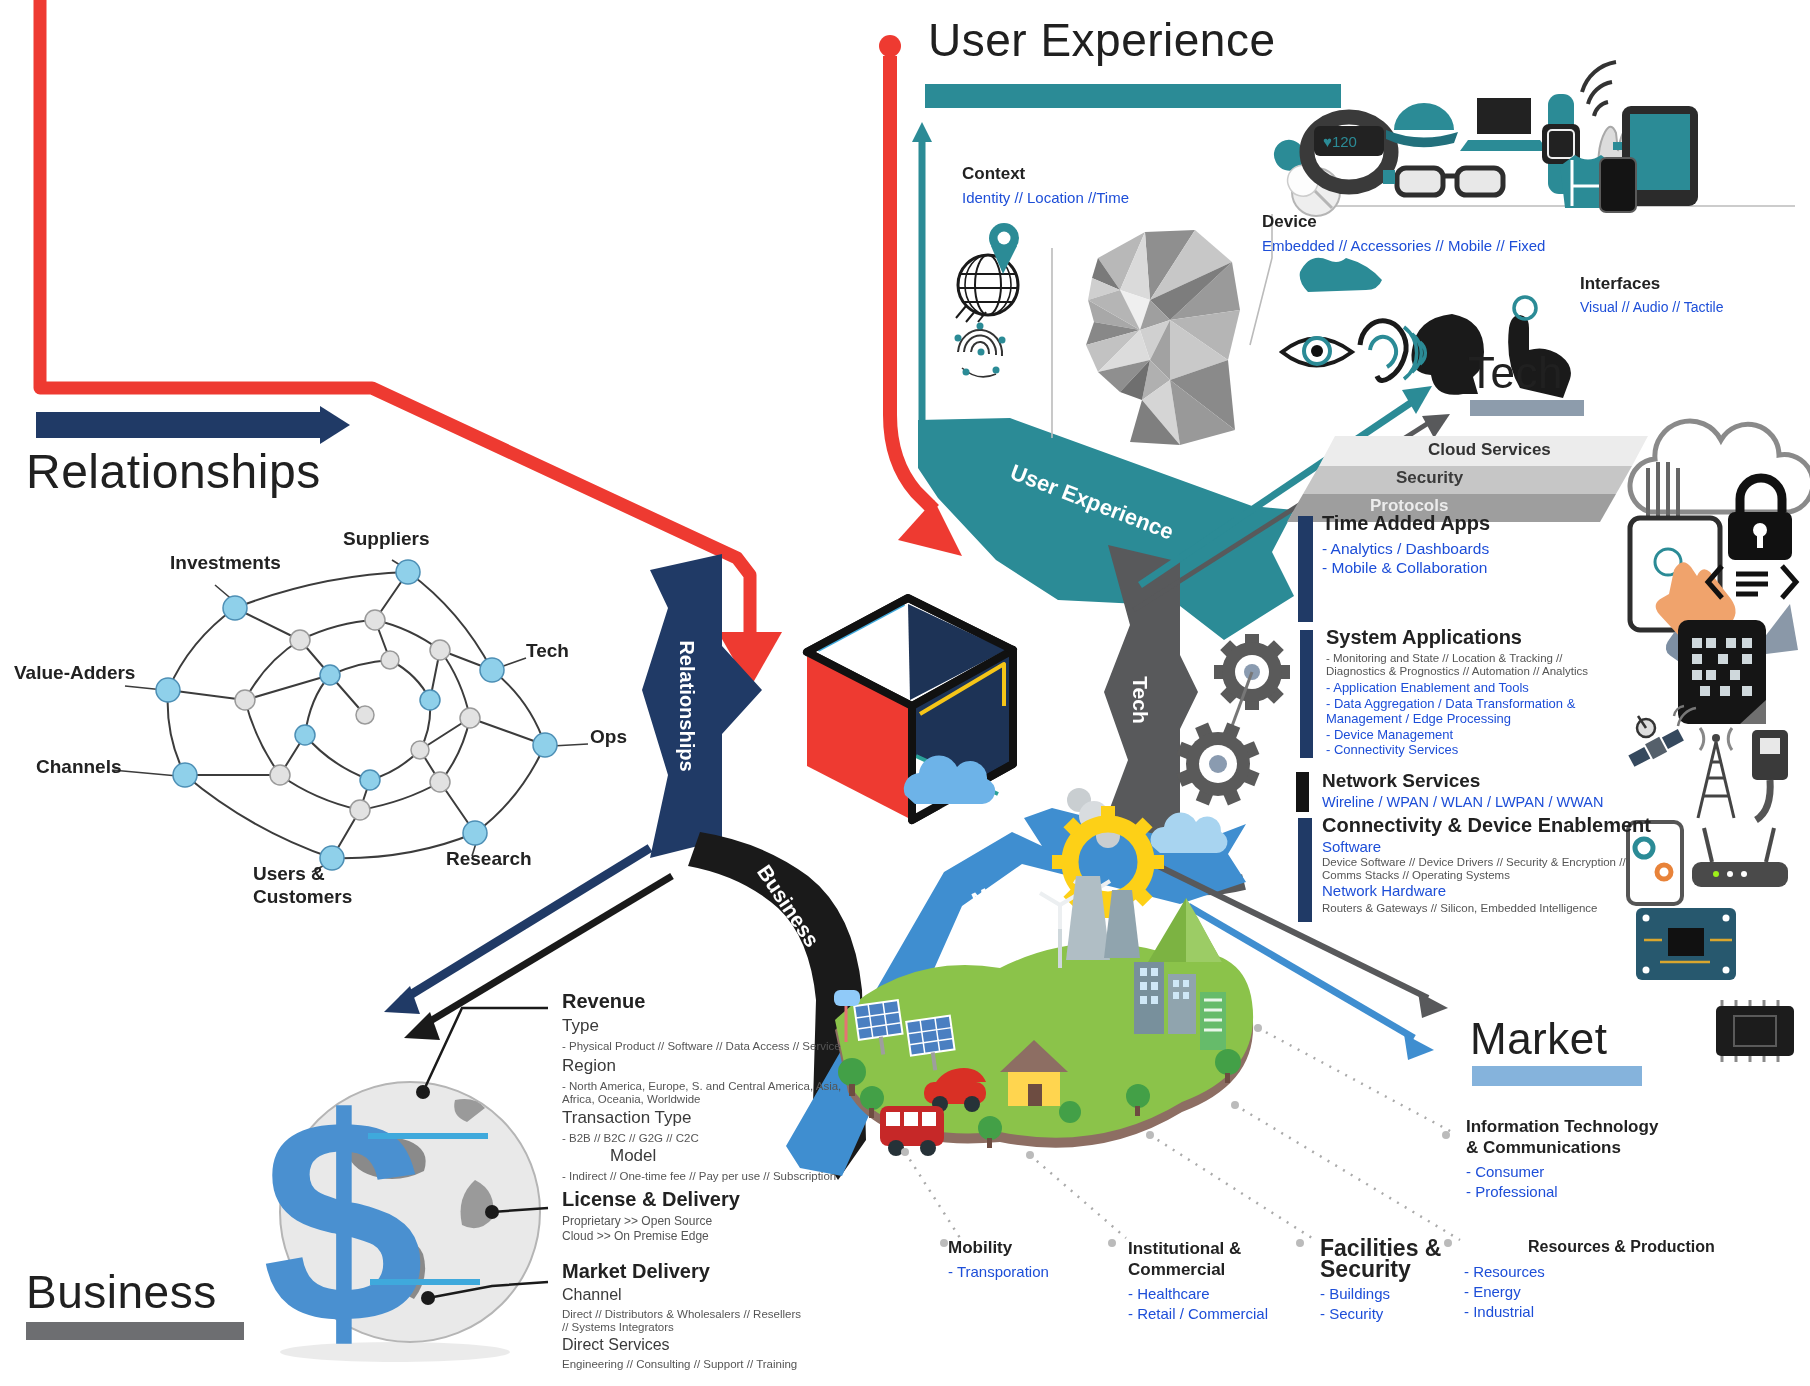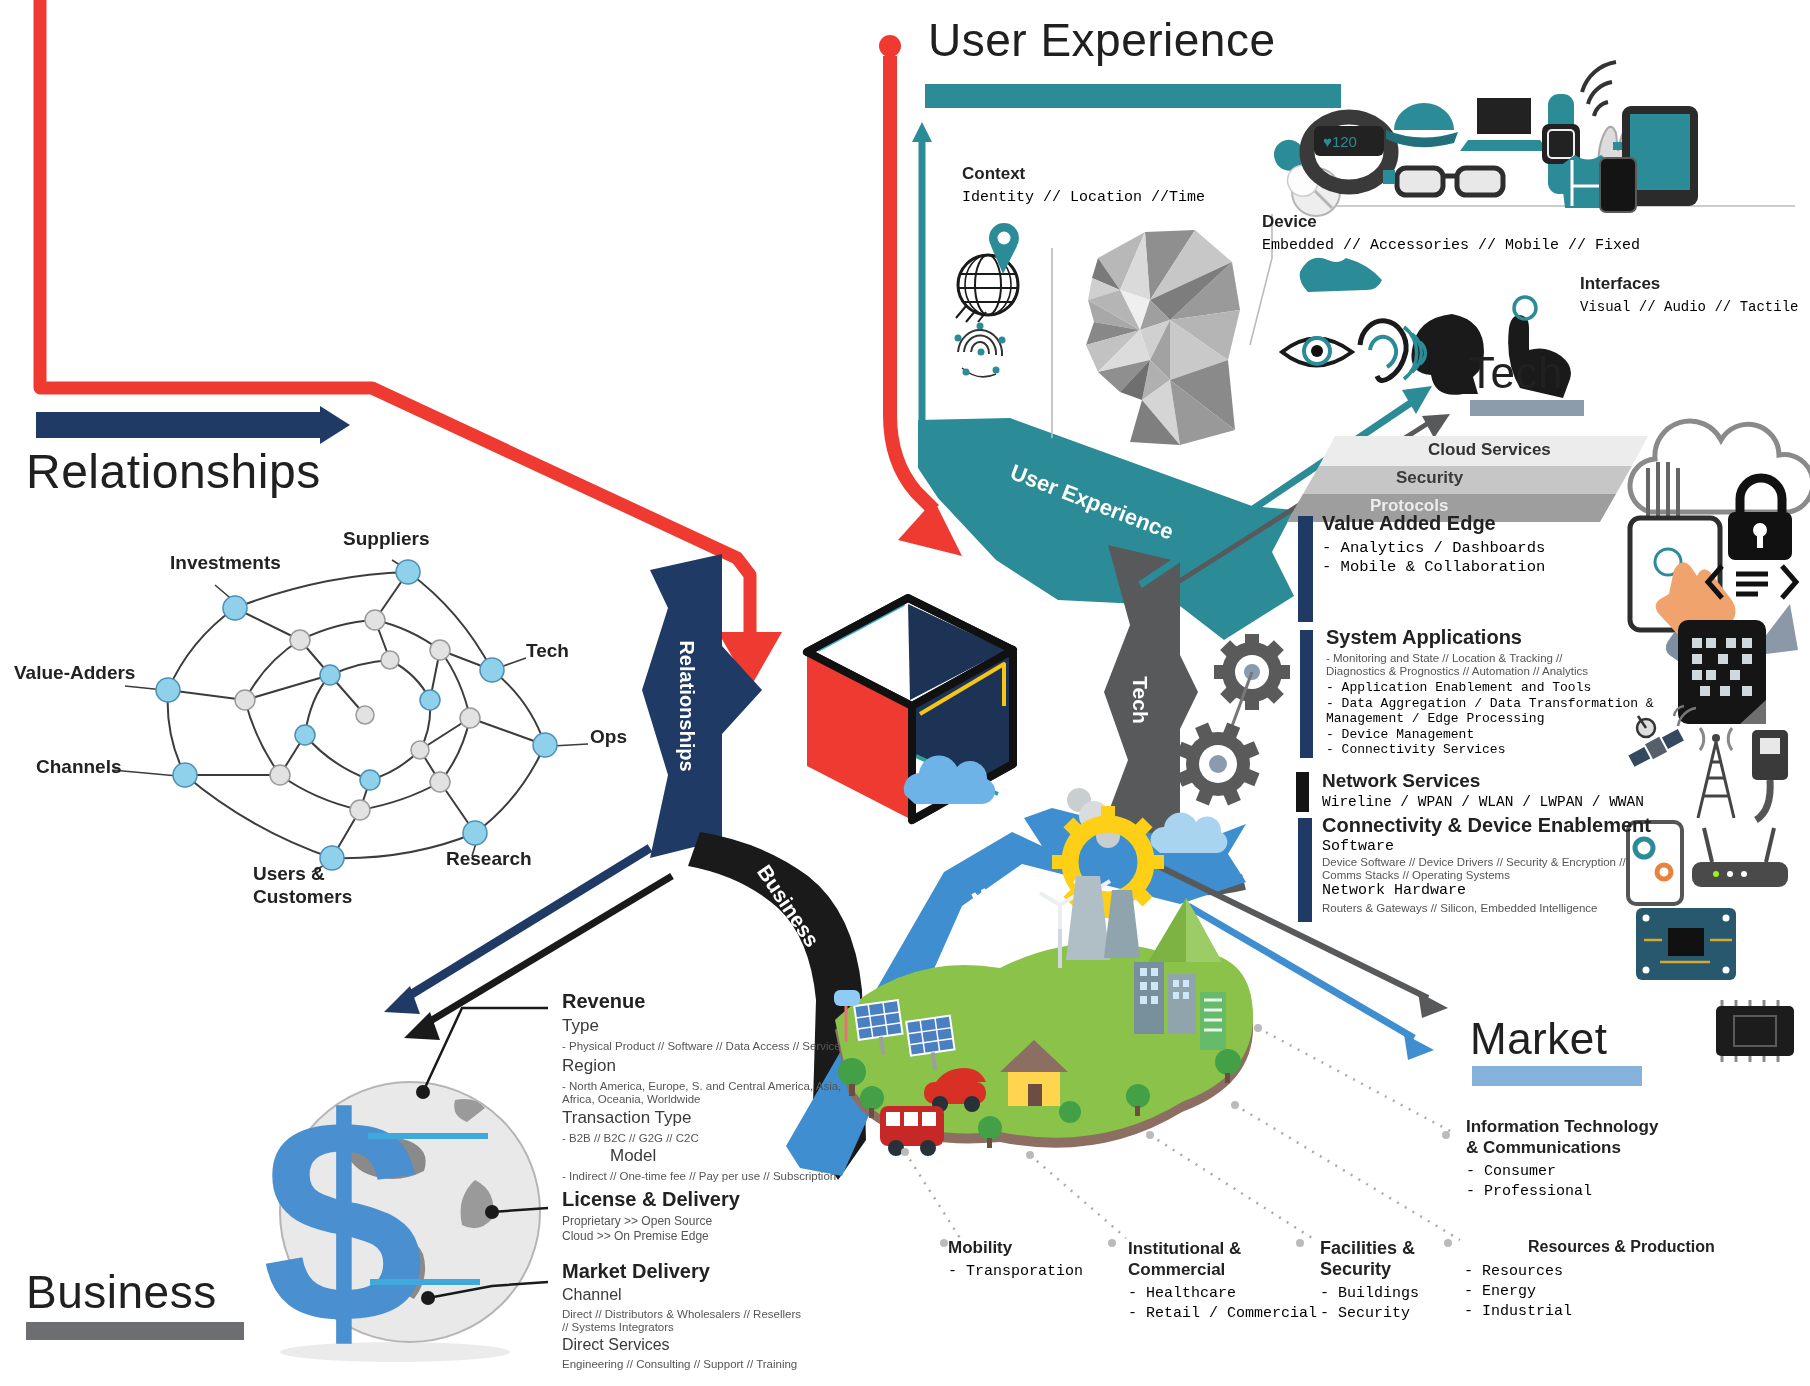--- a/index.html
+++ b/index.html
@@ -3,21 +3,21 @@
 <meta charset="utf-8">
 <style>
   html,body{margin:0;padding:0;background:#fff;}
   .canvas{position:relative;width:1810px;height:1386px;background:#ffffff;
           font-family:"Liberation Sans",sans-serif;overflow:hidden;}
   .canvas svg.deco{position:absolute;left:0;top:0;}
   .t{position:absolute;color:#222;white-space:nowrap;line-height:1.15;}
   .b{font-weight:bold;}
   .pre{white-space:pre-line;}
   .big{font-weight:400;color:#202020;letter-spacing:.5px;}
-  .small{color:#000000;font-family:Liberation Mono, monospace;}
+  .small{color:#1d4ed8;}
   .tiny{color:#555;}
   .white{color:#fff;}
   .bar{position:absolute;}
   .rot{transform-origin:center;}
 </style>
 </head>
 <body>
 
 <div class="canvas">
 
@@ -577,21 +577,21 @@
 <div class="t small" style="left:1262px;top:237px;font-size:15px;">Embedded // Accessories // Mobile // Fixed</div>
 <div class="t b" style="left:1580px;top:274px;font-size:17px;">Interfaces</div>
 <div class="t small" style="left:1580px;top:299px;font-size:14px;">Visual // Audio // Tactile</div>
 
 <div class="t big" style="left:1468px;top:348px;font-size:44px;">Tech</div>
 <div class="bar" style="left:1470px;top:400px;width:114px;height:16px;background:#8d9cac;"></div>
 <div class="t b" style="left:1428px;top:440px;font-size:17px;color:#333;">Cloud Services</div>
 <div class="t b" style="left:1396px;top:468px;font-size:17px;color:#3a3a3a;">Security</div>
 <div class="t b" style="left:1370px;top:496px;font-size:17px;color:#ececec;">Protocols</div>
 
-<div class="t b" style="left:1322px;top:512px;font-size:20px;">Value Added Edge</div>
+<div class="t b" style="left:1322px;top:512px;font-size:20px;">Time Added Apps</div>
 <div class="t small" style="left:1322px;top:540px;font-size:15.5px;">- Analytics / Dashboards</div>
 <div class="t small" style="left:1322px;top:559px;font-size:15.5px;">- Mobile &amp; Collaboration</div>
 
 <div class="t b" style="left:1326px;top:626px;font-size:20px;">System Applications</div>
 <div class="t tiny pre" style="left:1326px;top:652px;font-size:11.5px;line-height:13px;">- Monitoring and State // Location &amp; Tracking  //
 Diagnostics &amp; Prognostics // Automation // Analytics</div>
 <div class="t small" style="left:1326px;top:681px;font-size:13px;">- Application Enablement and Tools</div>
 <div class="t small pre" style="left:1326px;top:697px;font-size:13px;line-height:14.5px;">- Data Aggregation / Data Transformation  &amp;
 Management / Edge Processing</div>
 <div class="t small" style="left:1326px;top:728px;font-size:13px;">- Device Management</div>
@@ -658,21 +658,21 @@
 - Professional</div>
 
 <div class="t b" style="left:948px;top:1238px;font-size:17px;">Mobility</div>
 <div class="t small pre" style="left:948px;top:1262px;font-size:15px;line-height:20px;">- Transporation</div>
 
 <div class="t b pre" style="left:1128px;top:1238px;font-size:17px;line-height:21px;">Institutional &amp;
 Commercial</div>
 <div class="t small pre" style="left:1128px;top:1284px;font-size:15px;line-height:20px;">- Healthcare
 - Retail / Commercial</div>
 
-<div class="t b pre" style="left:1320px;top:1238px;font-size:18px;line-height:21px;">Facilities &amp;
+<div class="t b pre" style="left:1320px;top:1238px;font-size:23px;line-height:21px;">Facilities &amp;
 Security</div>
 <div class="t small pre" style="left:1320px;top:1284px;font-size:15px;line-height:20px;">- Buildings
 - Security</div>
 
 <div class="t b" style="left:1528px;top:1238px;font-size:16px;">Resources &amp; Production</div>
 <div class="t small pre" style="left:1464px;top:1262px;font-size:15px;line-height:20px;">- Resources
 - Energy
 - Industrial</div>
 
 </div>

